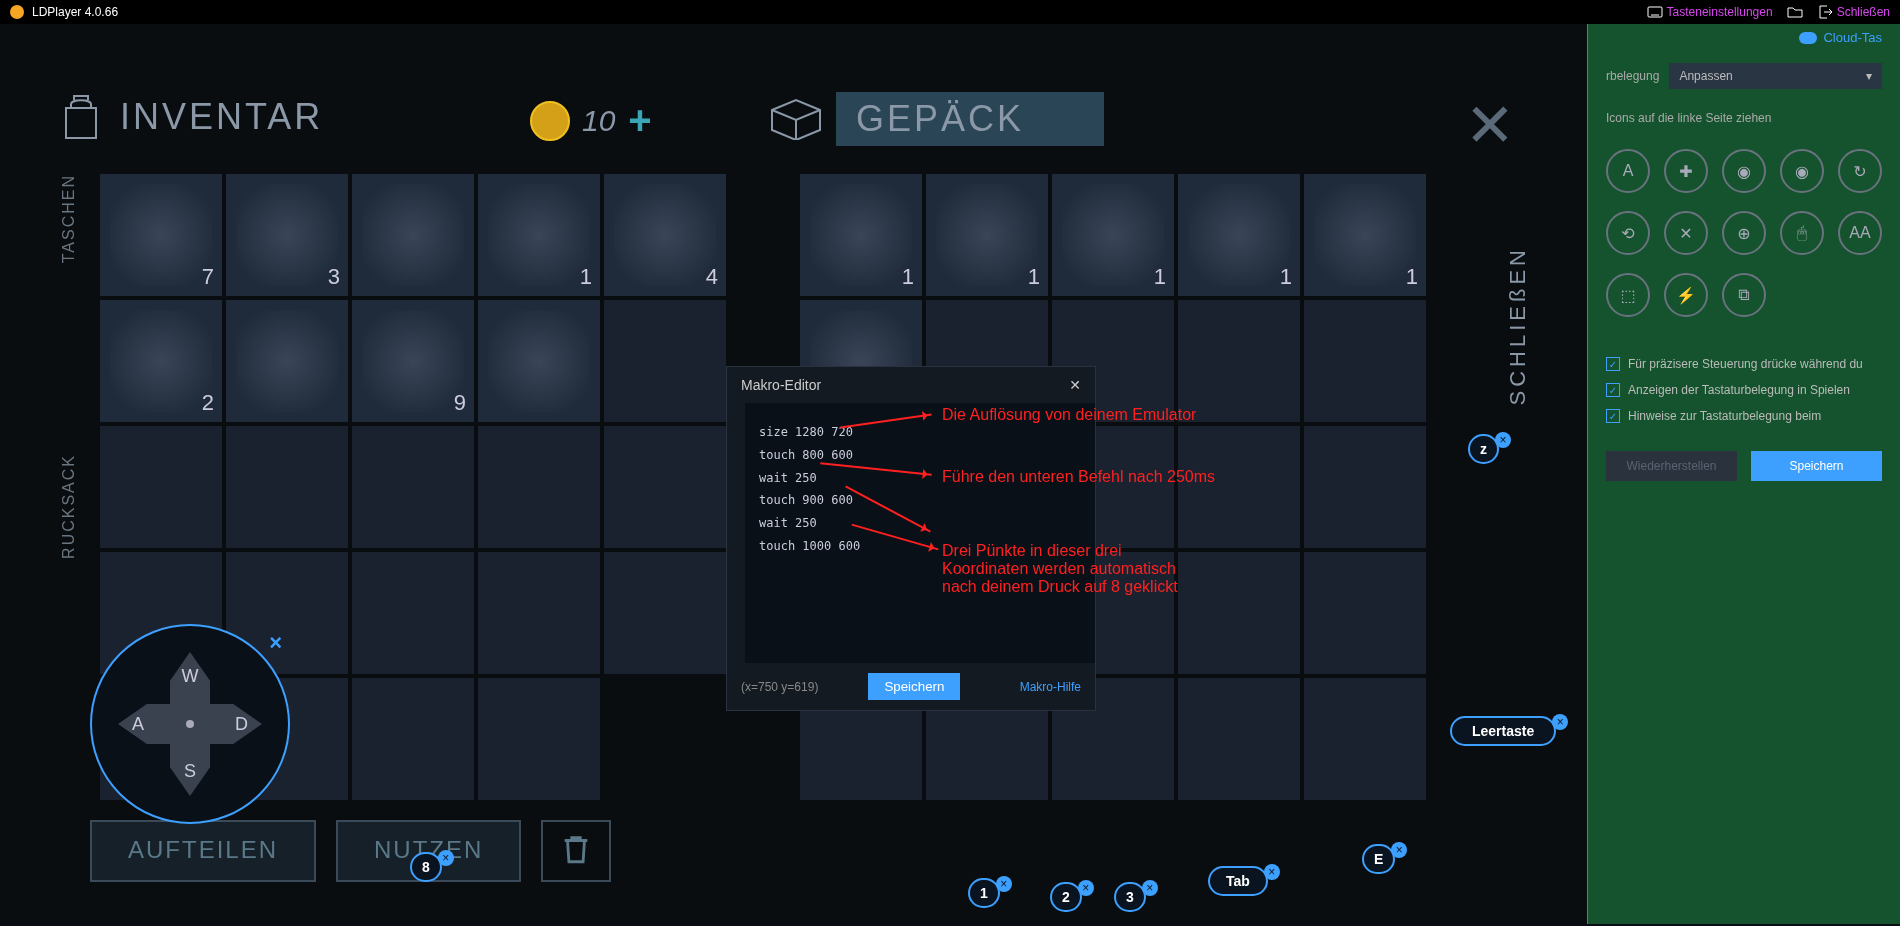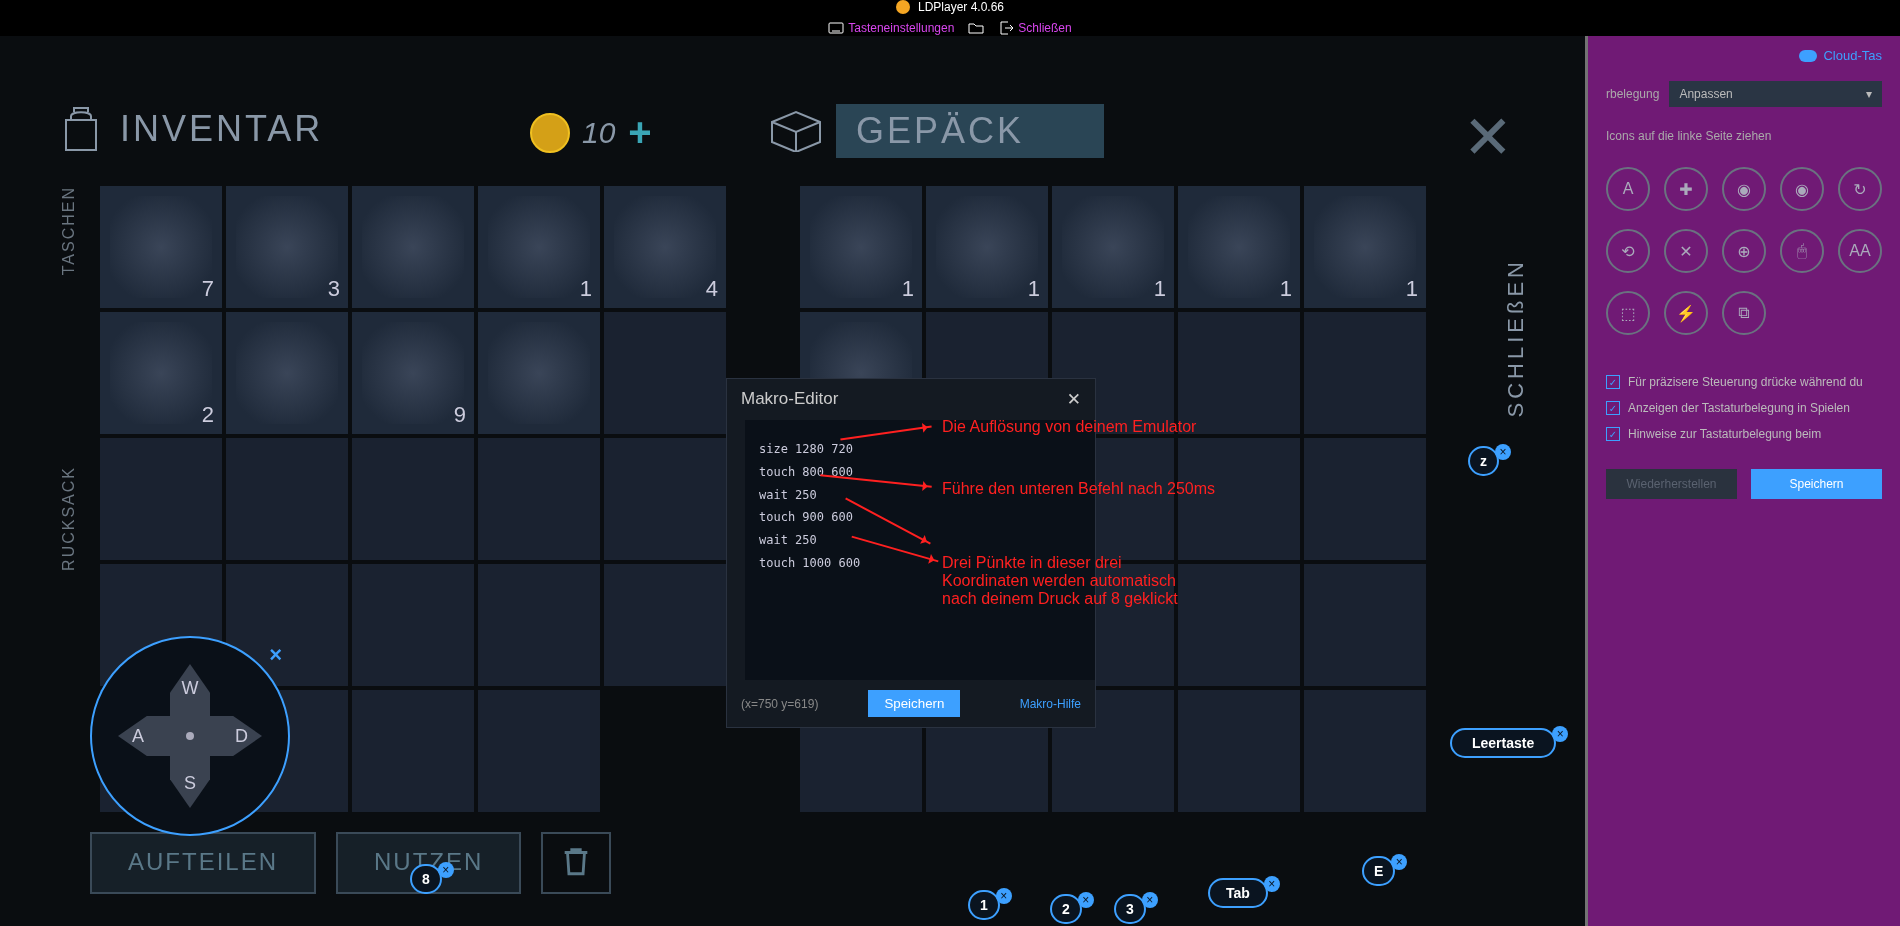--- a/index.html
+++ b/index.html
@@ -1,29 +1,29 @@
 <!DOCTYPE html>
 <html><head>
 <meta charset="utf-8">
 <style>
 * { margin: 0; padding: 0; box-sizing: border-box; }
 body { background: #0a0d12; font-family: Arial, sans-serif; color: #ccc; width: 1900px; height: 926px; overflow: hidden; position: relative; }
 
-.titlebar { height: 36px; background: #000; display: flex; align-items: center; padding: 0 10px; justify-content: space-between; flex-direction: column; }
+.titlebar { height: 24px; background: #000; display: flex; align-items: center; padding: 0 10px; justify-content: space-between; }
 .titlebar-left { display: flex; align-items: center; gap: 8px; }
 .logo-icon { width: 14px; height: 14px; background: #f5a623; border-radius: 50%; }
 .title-text { font-size: 12px; color: #fff; }
 .titlebar-right { display: flex; align-items: center; gap: 14px; font-size: 12px; color: #d946ef; }
 .titlebar-right > div { display: flex; align-items: center; gap: 4px; cursor: pointer; }
 
 .main-container { display: flex; height: calc(100% - 26px); }
 .game-area { width: 1760px; position: relative; background: #10141a; }
 .overlay-dark { position: absolute; inset: 0; background: rgba(0,0,0,0.35); }
 
-.side-panel { flex: 1; background: #701a75; border-left: 3px solid #737373; padding: 12px 18px; display: flex; flex-direction: column; position: relative; }
+.side-panel { flex: 1; background: #14532d; border-left: 1px solid #737373; padding: 6px 18px; display: flex; flex-direction: column; position: relative; }
 .cloud-link { color: #3da0ff; text-align: right; cursor: pointer; font-size: 13px; display: flex; align-items: center; justify-content: flex-end; gap: 6px; }
 .cloud-icon { width: 18px; height: 12px; background: #3da0ff; border-radius: 6px; }
 .dropdown-row { display: flex; align-items: center; gap: 10px; margin-top: 18px; }
 .dropdown-label { font-size: 12px; color: #aaa; }
 .dropdown { flex:1; background: #2a3544; color: #bbb; border: none; padding: 6px 10px; font-size: 12px; display:flex; justify-content:space-between; align-items:center; cursor:pointer; }
 .hint-label { font-size: 12px; color: #aaa; margin-top: 22px; }
 
 .icon-grid { display: grid; grid-template-columns: repeat(5, 44px); gap: 18px 14px; margin-top: 24px; }
 .icon-btn { width: 44px; height: 44px; border: 2px solid #6a7280; border-radius: 50%; display: flex; align-items: center; justify-content: center; color: #aab; font-size: 16px; cursor: grab; }
 
@@ -79,21 +79,21 @@
 .dpad-shape::after { top:50%; left:0; right:0; height:40px; transform:translateY(-50%); clip-path: polygon(0 50%, 20% 0, 80% 0, 100% 50%, 80% 100%, 20% 100%); }
 .dpad-center-dot { position:absolute; top:50%; left:50%; width:8px; height:8px; background:#aab; border-radius:50%; transform:translate(-50%,-50%); }
 
 
 .key-badge { position: absolute; display: flex; align-items: center; }
 .kb-circle { min-width: 30px; height: 30px; padding: 0 10px; border: 2px solid #3da0ff; border-radius: 15px; background: #0a1420; color: #fff; display: flex; align-items: center; justify-content: center; font-size: 14px; font-weight: bold; }
 .kb-x { width: 16px; height: 16px; border-radius: 50%; background: #3da0ff; color: #0a1420; font-size: 12px; display: flex; align-items: center; justify-content: center; margin-left: -4px; margin-top: -18px; }
 
 
 .makro-dialog { position: absolute; top: 342px; left: 726px; width: 370px; background: #141a22; border: 1px solid #2a3240; }
-.makro-head { display: flex; justify-content: space-between; padding: 10px 14px; font-size: 17px; color: #ccc; }
+.makro-head { display: flex; justify-content: space-between; padding: 10px 14px; font-size: 14px; color: #ccc; }
 .makro-body { padding: 18px 14px; background: #0a1018; font-size: 12px; color: #ccd; line-height: 1.9; min-height: 260px; font-family: monospace; margin-left: 18px; }
 .makro-foot { display: flex; align-items: center; padding: 10px 14px; gap: 20px; font-size: 12px; }
 .coord-text { color: #888; }
 .link-text { color: #3da0ff; margin-left: auto; cursor: pointer; }
 .save-btn { background: #3da0ff; color: #fff; border: none; padding: 6px 16px; cursor: pointer; margin-left: 30px; }
 
 
 .anno { position: absolute; color: #ff2020; font-size: 16px; white-space: pre-line; }
 .arrow { position: absolute; height: 2px; background: #ff2020; }
 .arrow::after { content:''; position:absolute; right:-1px; top:-4px; border: 5px solid transparent; border-left-color:#ff2020; }

